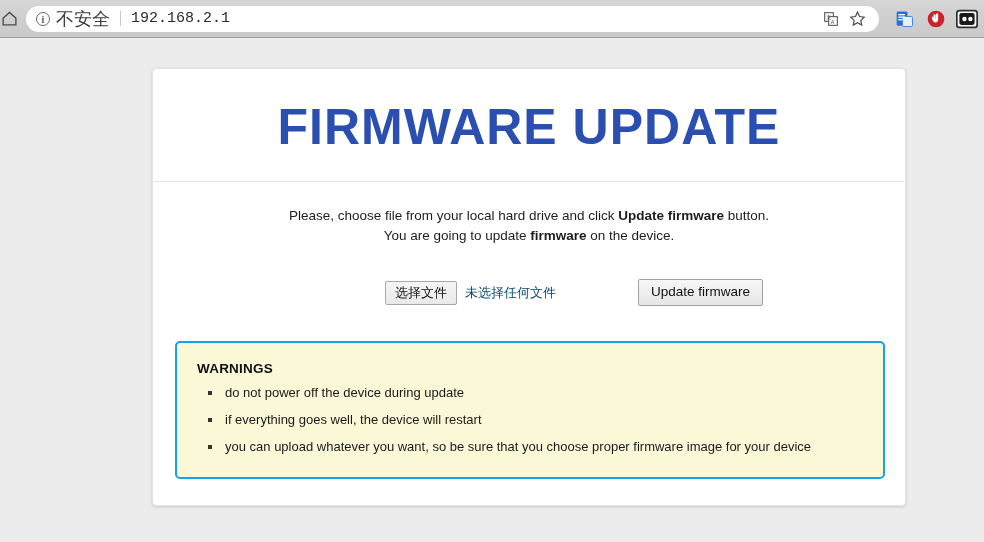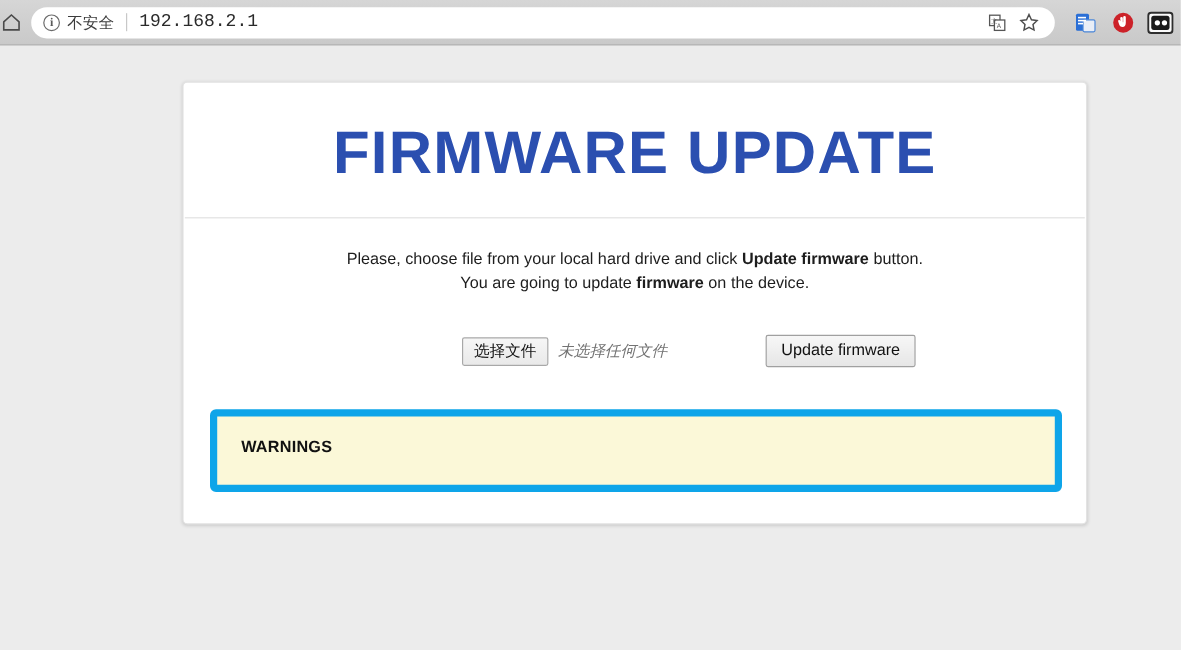--- a/index.html
+++ b/index.html
@@ -61,21 +61,21 @@
     color: #5a5a5a;
     font-size: 10px;
     line-height: 13px;
     text-align: center;
     font-family: "Liberation Serif", serif;
     font-weight: bold;
     box-sizing: border-box;
     flex: 0 0 auto;
   }
   #security-text {
-    font-size: 13px;
+    font-size: 18px;
     color: #3c3c3c;
     margin-left: 6px;
     white-space: nowrap;
   }
   #omnibox-separator {
     width: 1px;
     height: 15px;
     background: #c8c8c8;
     margin: 0 10px;
     flex: 0 0 auto;
@@ -180,44 +180,43 @@
     color: #111;
     font-size: 13px;
     padding: 3px 9px 4px 9px;
     border-radius: 2px;
     line-height: 15px;
     font-family: "Liberation Sans", sans-serif;
     cursor: default;
   }
   #file-name-label {
     font-size: 13px;
-    color: #737373;
+    color: #0c4a6e;
     margin-left: 8px;
     white-space: nowrap;
-    font-style: italic;
   }
 
   #update-firmware-button {
     margin-left: 82px;
     border: 1px solid #a0a0a0;
     background: linear-gradient(#f7f7f7, #e6e6e6);
     color: #111;
     font-size: 13.5px;
     padding: 4px 12px 5px 12px;
     border-radius: 2px;
     line-height: 16px;
     font-family: "Liberation Sans", sans-serif;
     cursor: pointer;
     flex: 0 0 auto;
   }
 
   #warnings-box {
     margin: 35px 20px 0 22px;
     background: #fbf8d8;
-    border: 6px solid #0ea5e9;
+    border: 2px solid #0ea5e9;
     border-radius: 5px;
     padding: 18px 20px 20px 20px;
     box-sizing: border-box;
   }
   #warnings-title {
     font-size: 13.5px;
     font-weight: bold;
     color: #111;
     letter-spacing: 0.2px;
     margin: 0 0 4px 0;
@@ -318,16 +317,21 @@
     <div id="form-row">
       <div id="file-chooser">
         <span id="file-select-button">选择文件</span>
         <span id="file-name-label">未选择任何文件</span>
       </div>
       <button id="update-firmware-button">Update firmware</button>
     </div>
 
     <div id="warnings-box">
       <div id="warnings-title">WARNINGS</div>
+      <ul id="warnings-list">
+        <li>do not power off the device during update</li>
+        <li>if everything goes well, the device will restart</li>
+        <li>you can upload whatever you want, so be sure that you choose proper firmware image for your device</li>
+      </ul>
     </div>
 
   </div>
 </div>
 
 </body></html>

